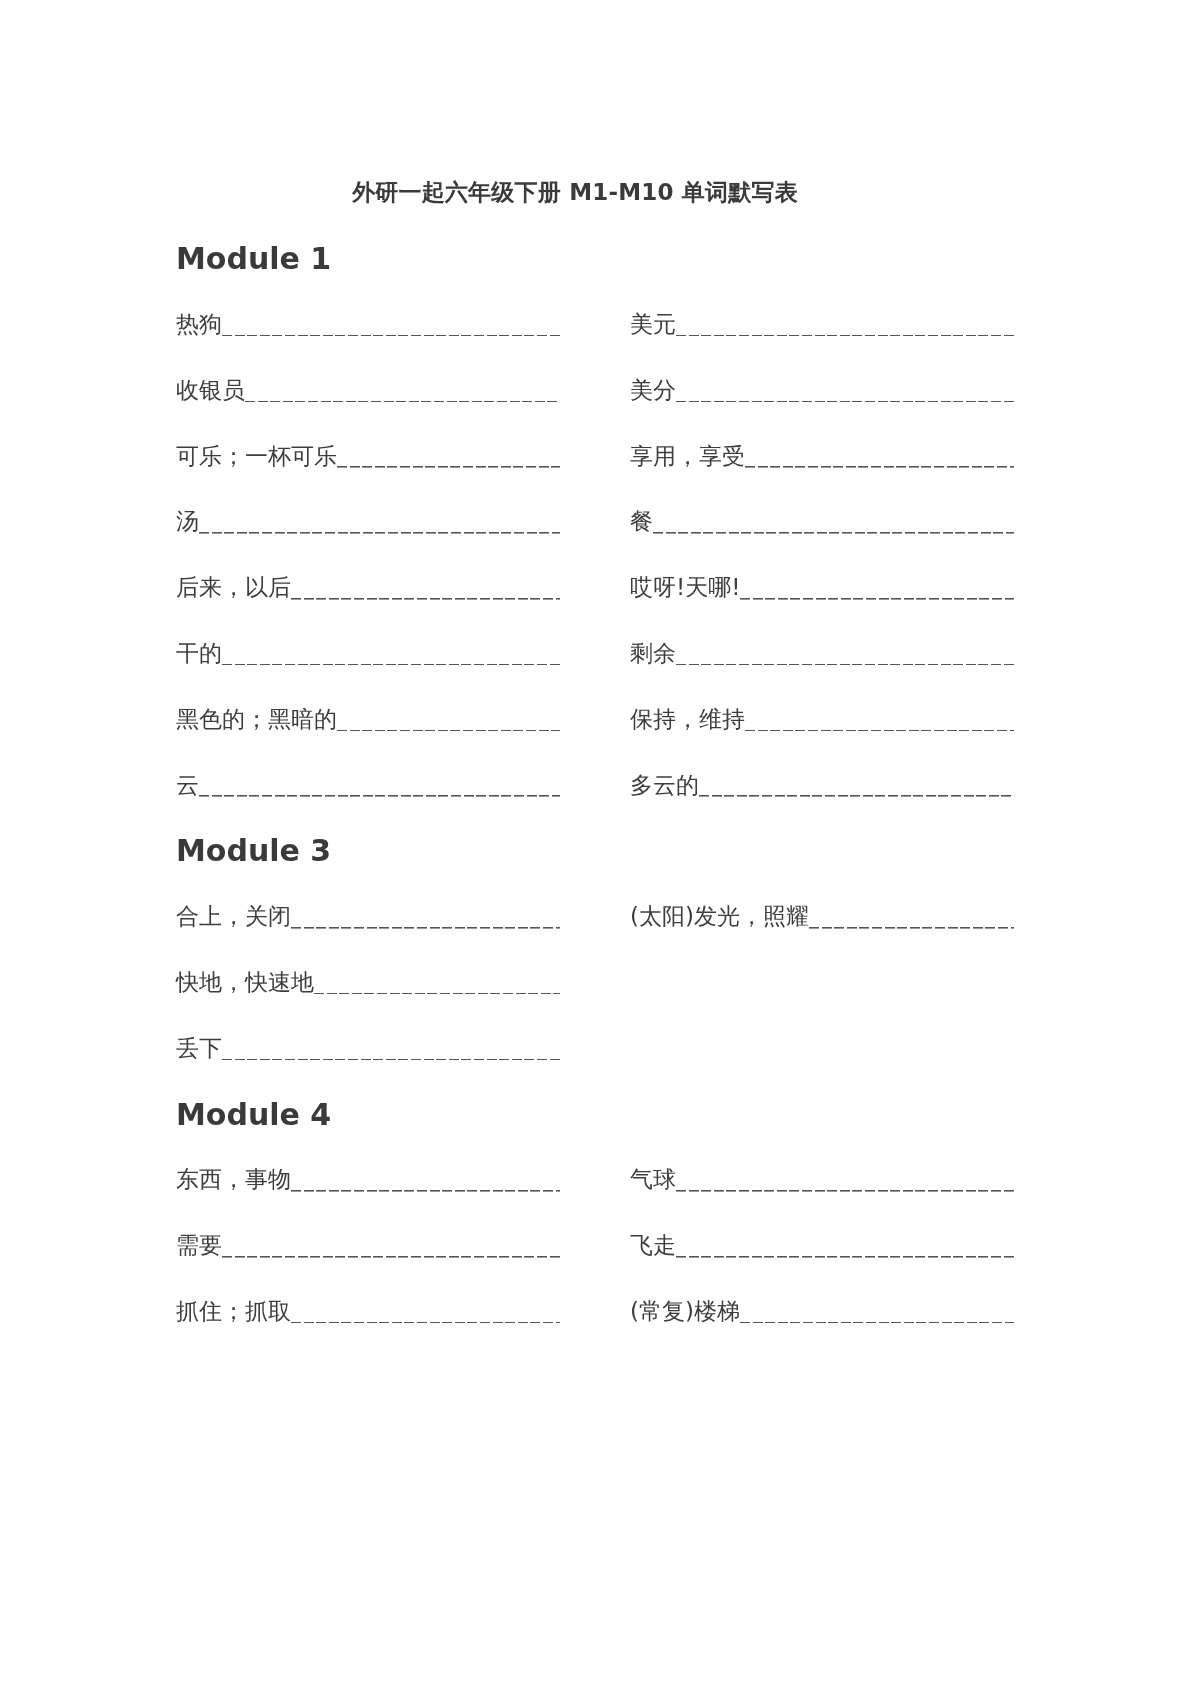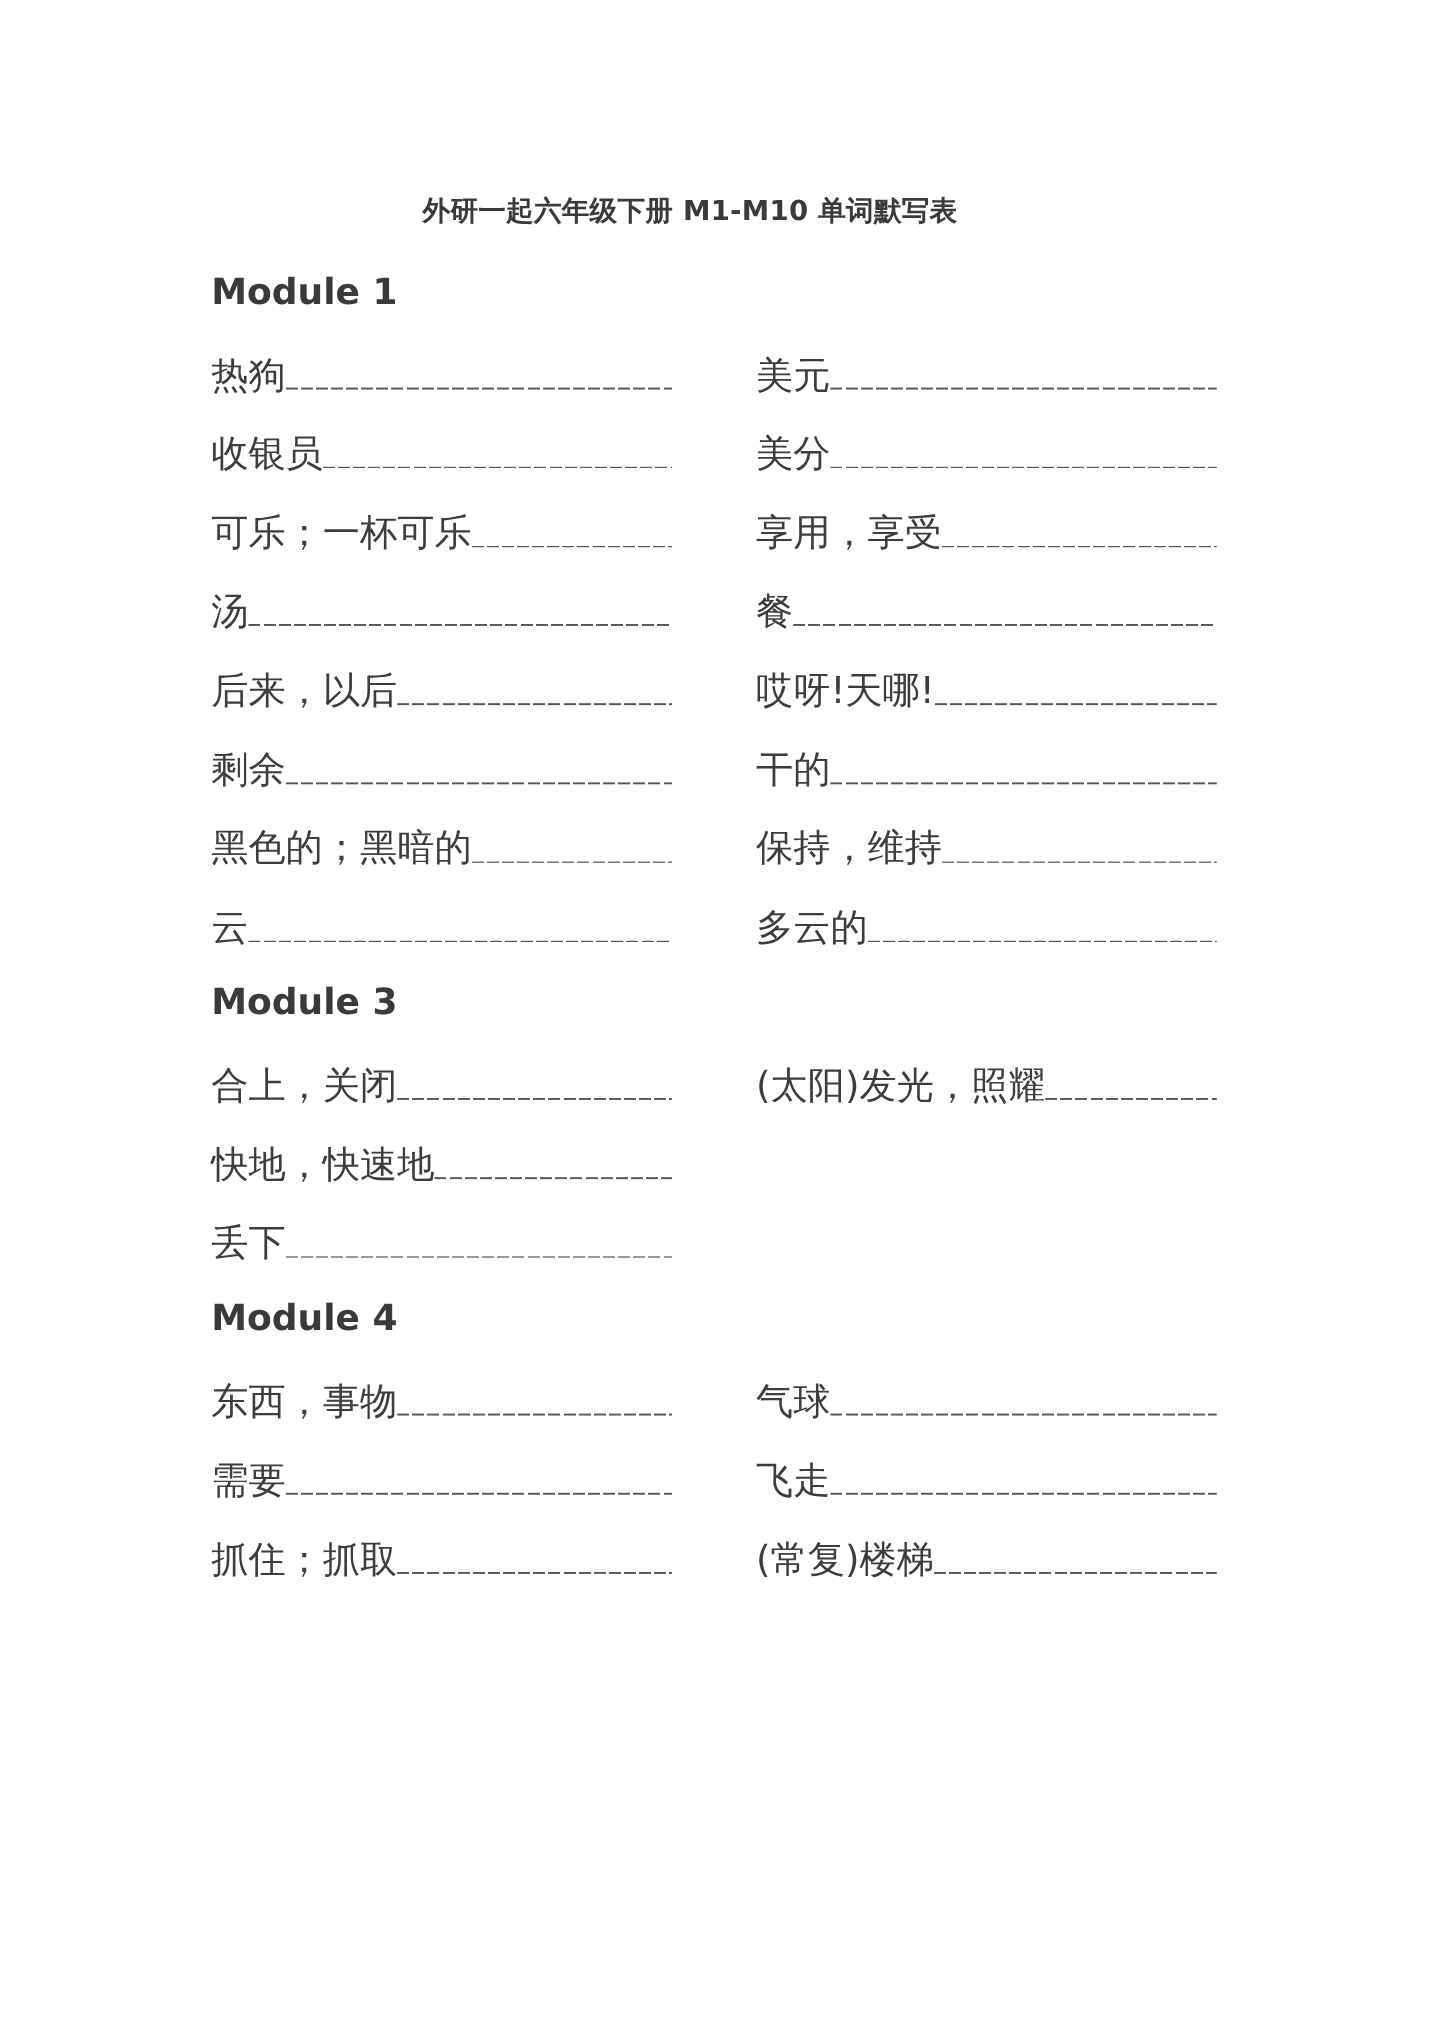--- a/index.html
+++ b/index.html
@@ -1,26 +1,26 @@
 <!DOCTYPE html>
 <html><head>
 <meta charset="utf-8">
 <style>
   html, body { margin: 0; padding: 0; }
   body {
     width: 1191px; height: 1684px; background: #ffffff; position: relative; overflow: hidden;
     font-family: "DejaVu Sans", "Liberation Sans", sans-serif; color: #3d3d3d;
   }
   .sheet { position: absolute; left: 176px; top: 160px; width: 838px; }
-  .line { height: 65.8px; display: flex; align-items: flex-start; }
+  .line { height: 65.8px; display: flex; align-items: center; }
   .title-line { justify-content: center; padding-right: 40px; box-sizing: border-box; }
   .title { font-size: 23px; font-weight: bold; color: #3a3a3a; letter-spacing: 0.2px; white-space: nowrap; }
   .module-heading { font-size: 30px; font-weight: bold; color: #3a3a3a; }
   .row { display: grid; grid-template-columns: 384px 384px; column-gap: 70px; }
-  .cell { display: flex; align-items: center; font-size: 31px; white-space: nowrap; min-width: 0; }
+  .cell { display: flex; align-items: center; font-size: 23px; white-space: nowrap; min-width: 0; }
   .cell .label { flex: none; }
   .cell .blank {
     flex: 1 1 auto; height: 22px; align-self: center; margin-top: 2px;
     background: repeating-linear-gradient(to right, #555 0 10px, transparent 10px 12.6px) left bottom / 100% 1.6px no-repeat;
   }
   .cell.empty .blank { background: none; }
 </style>
 </head>
 <body>
 
@@ -79,25 +79,25 @@
         <span class="label">后来，以后</span>
         <span class="blank"></span>
       </div>
     <div class="cell">
         <span class="label">哎呀!天哪!</span>
         <span class="blank"></span>
       </div>
   </div>
   <div class="line row">
     <div class="cell">
-        <span class="label">剩余</span>
+        <span class="label">干的</span>
         <span class="blank"></span>
       </div>
     <div class="cell">
-        <span class="label">干的</span>
+        <span class="label">剩余</span>
         <span class="blank"></span>
       </div>
   </div>
   <div class="line row">
     <div class="cell">
         <span class="label">黑色的；黑暗的</span>
         <span class="blank"></span>
       </div>
     <div class="cell">
         <span class="label">保持，维持</span>

